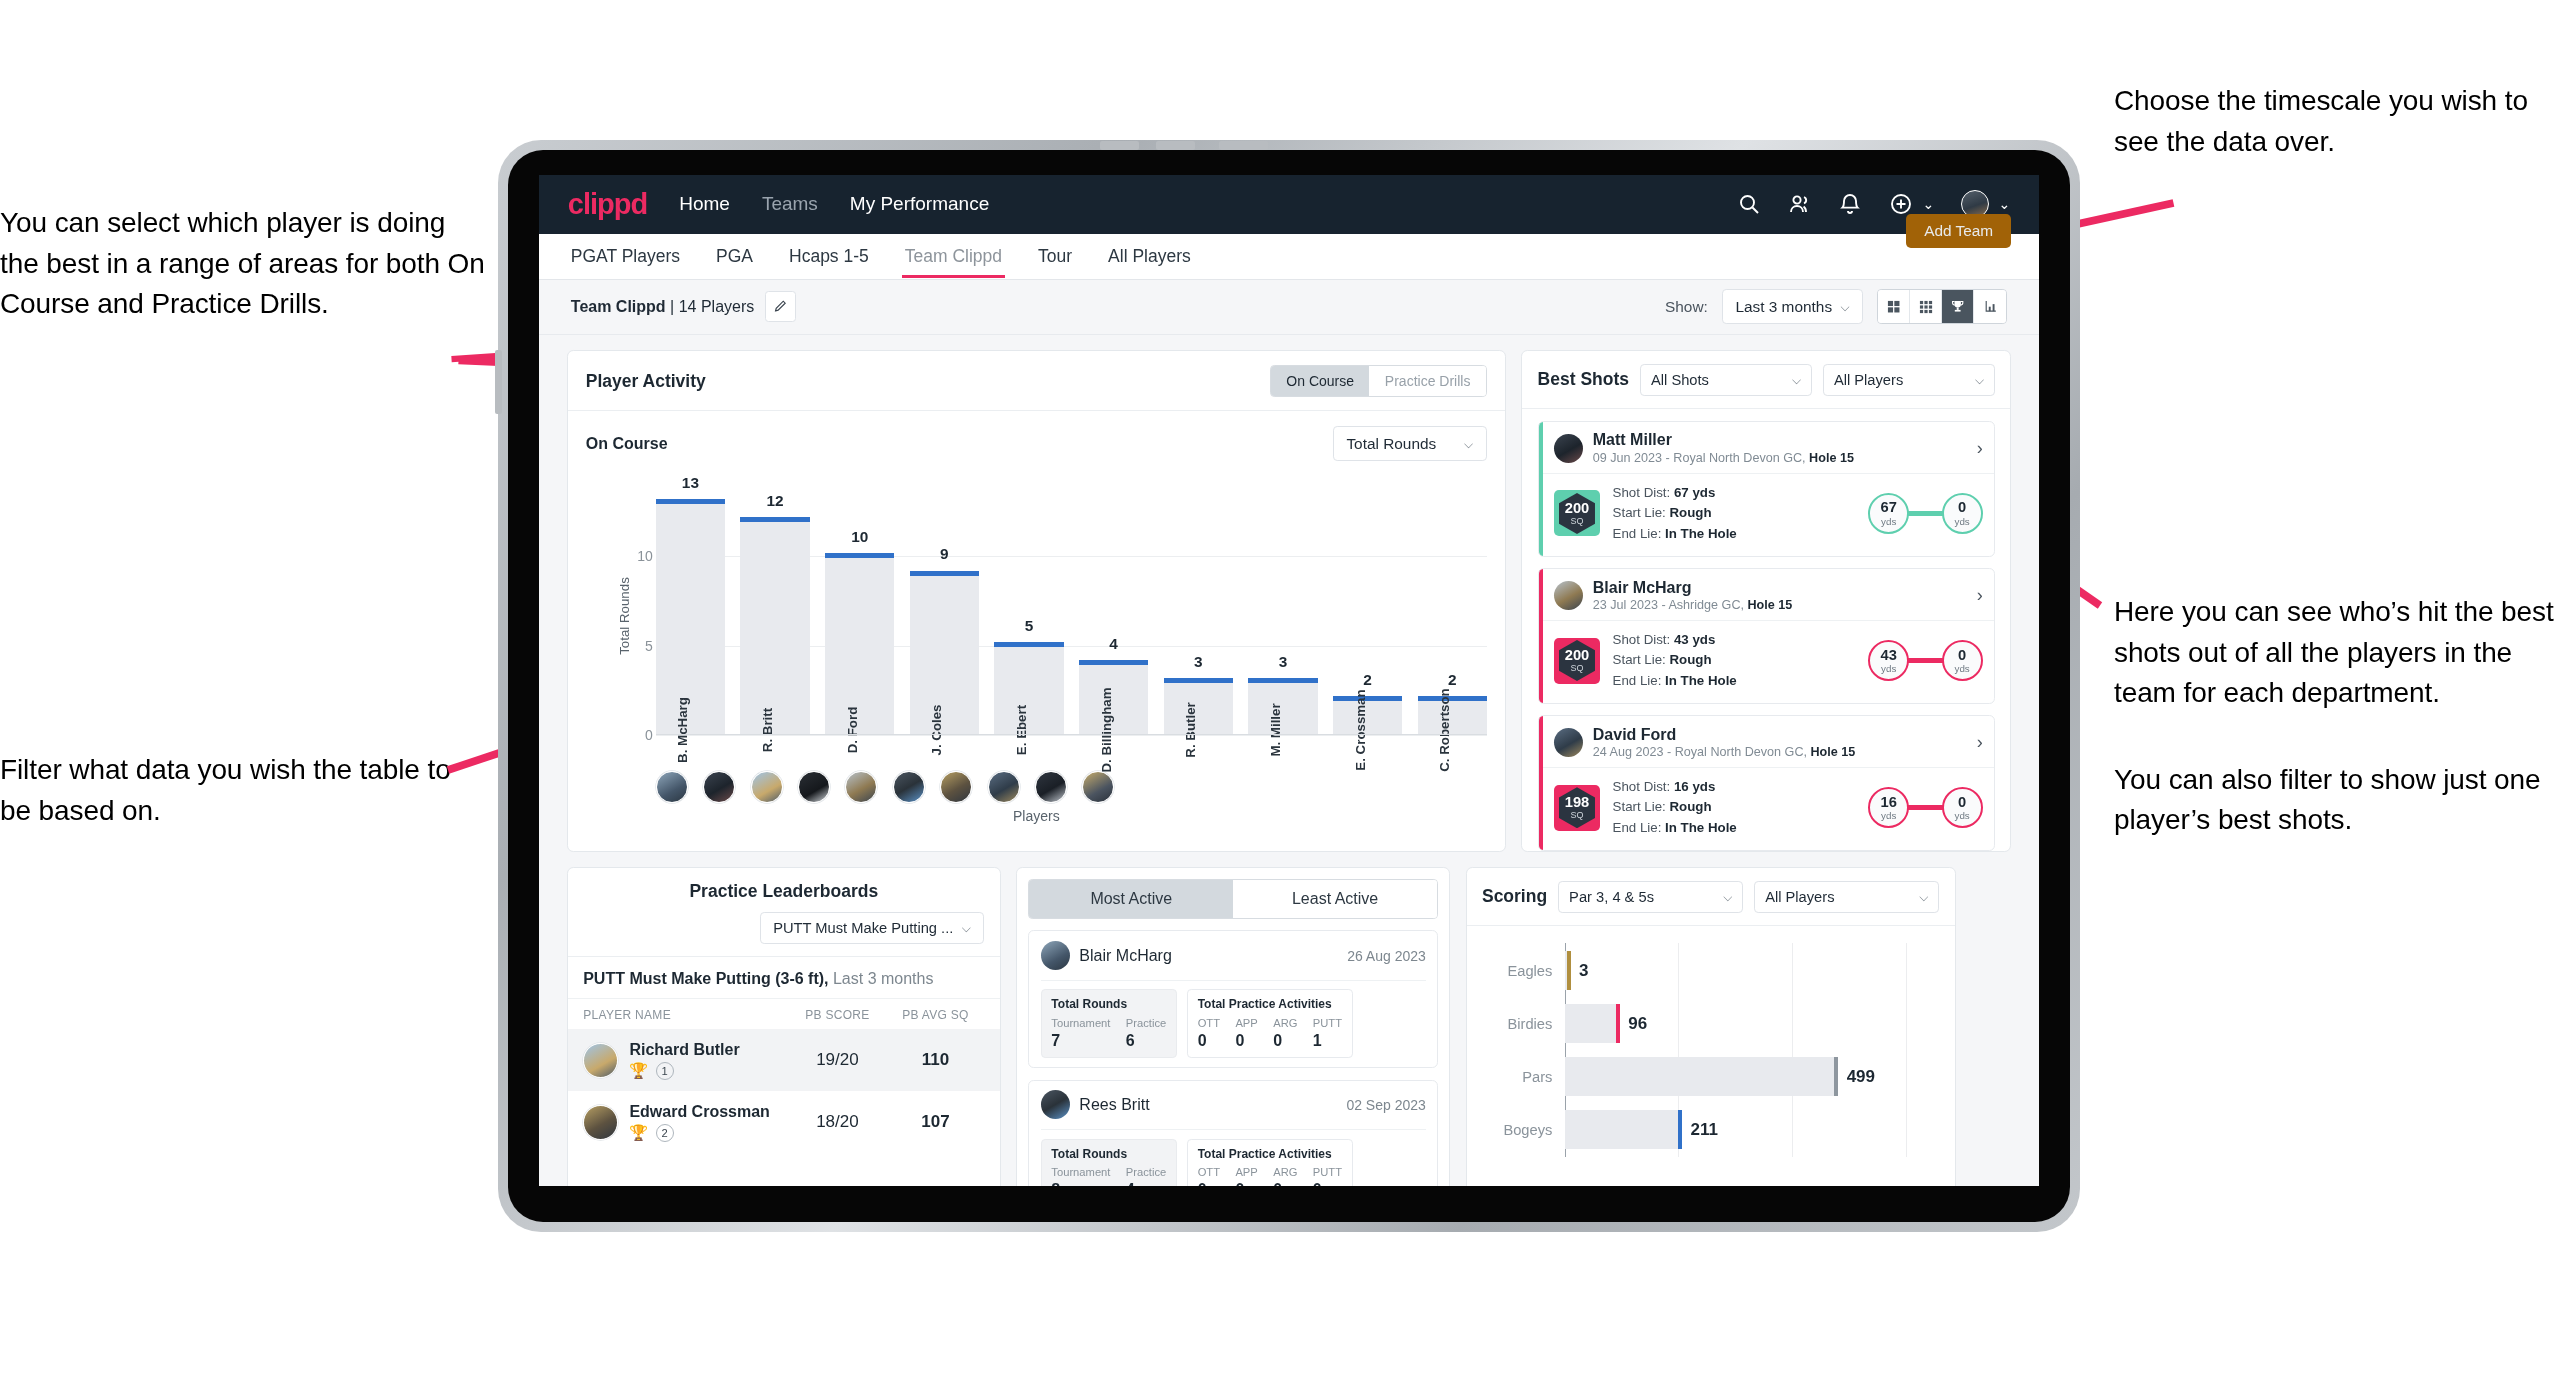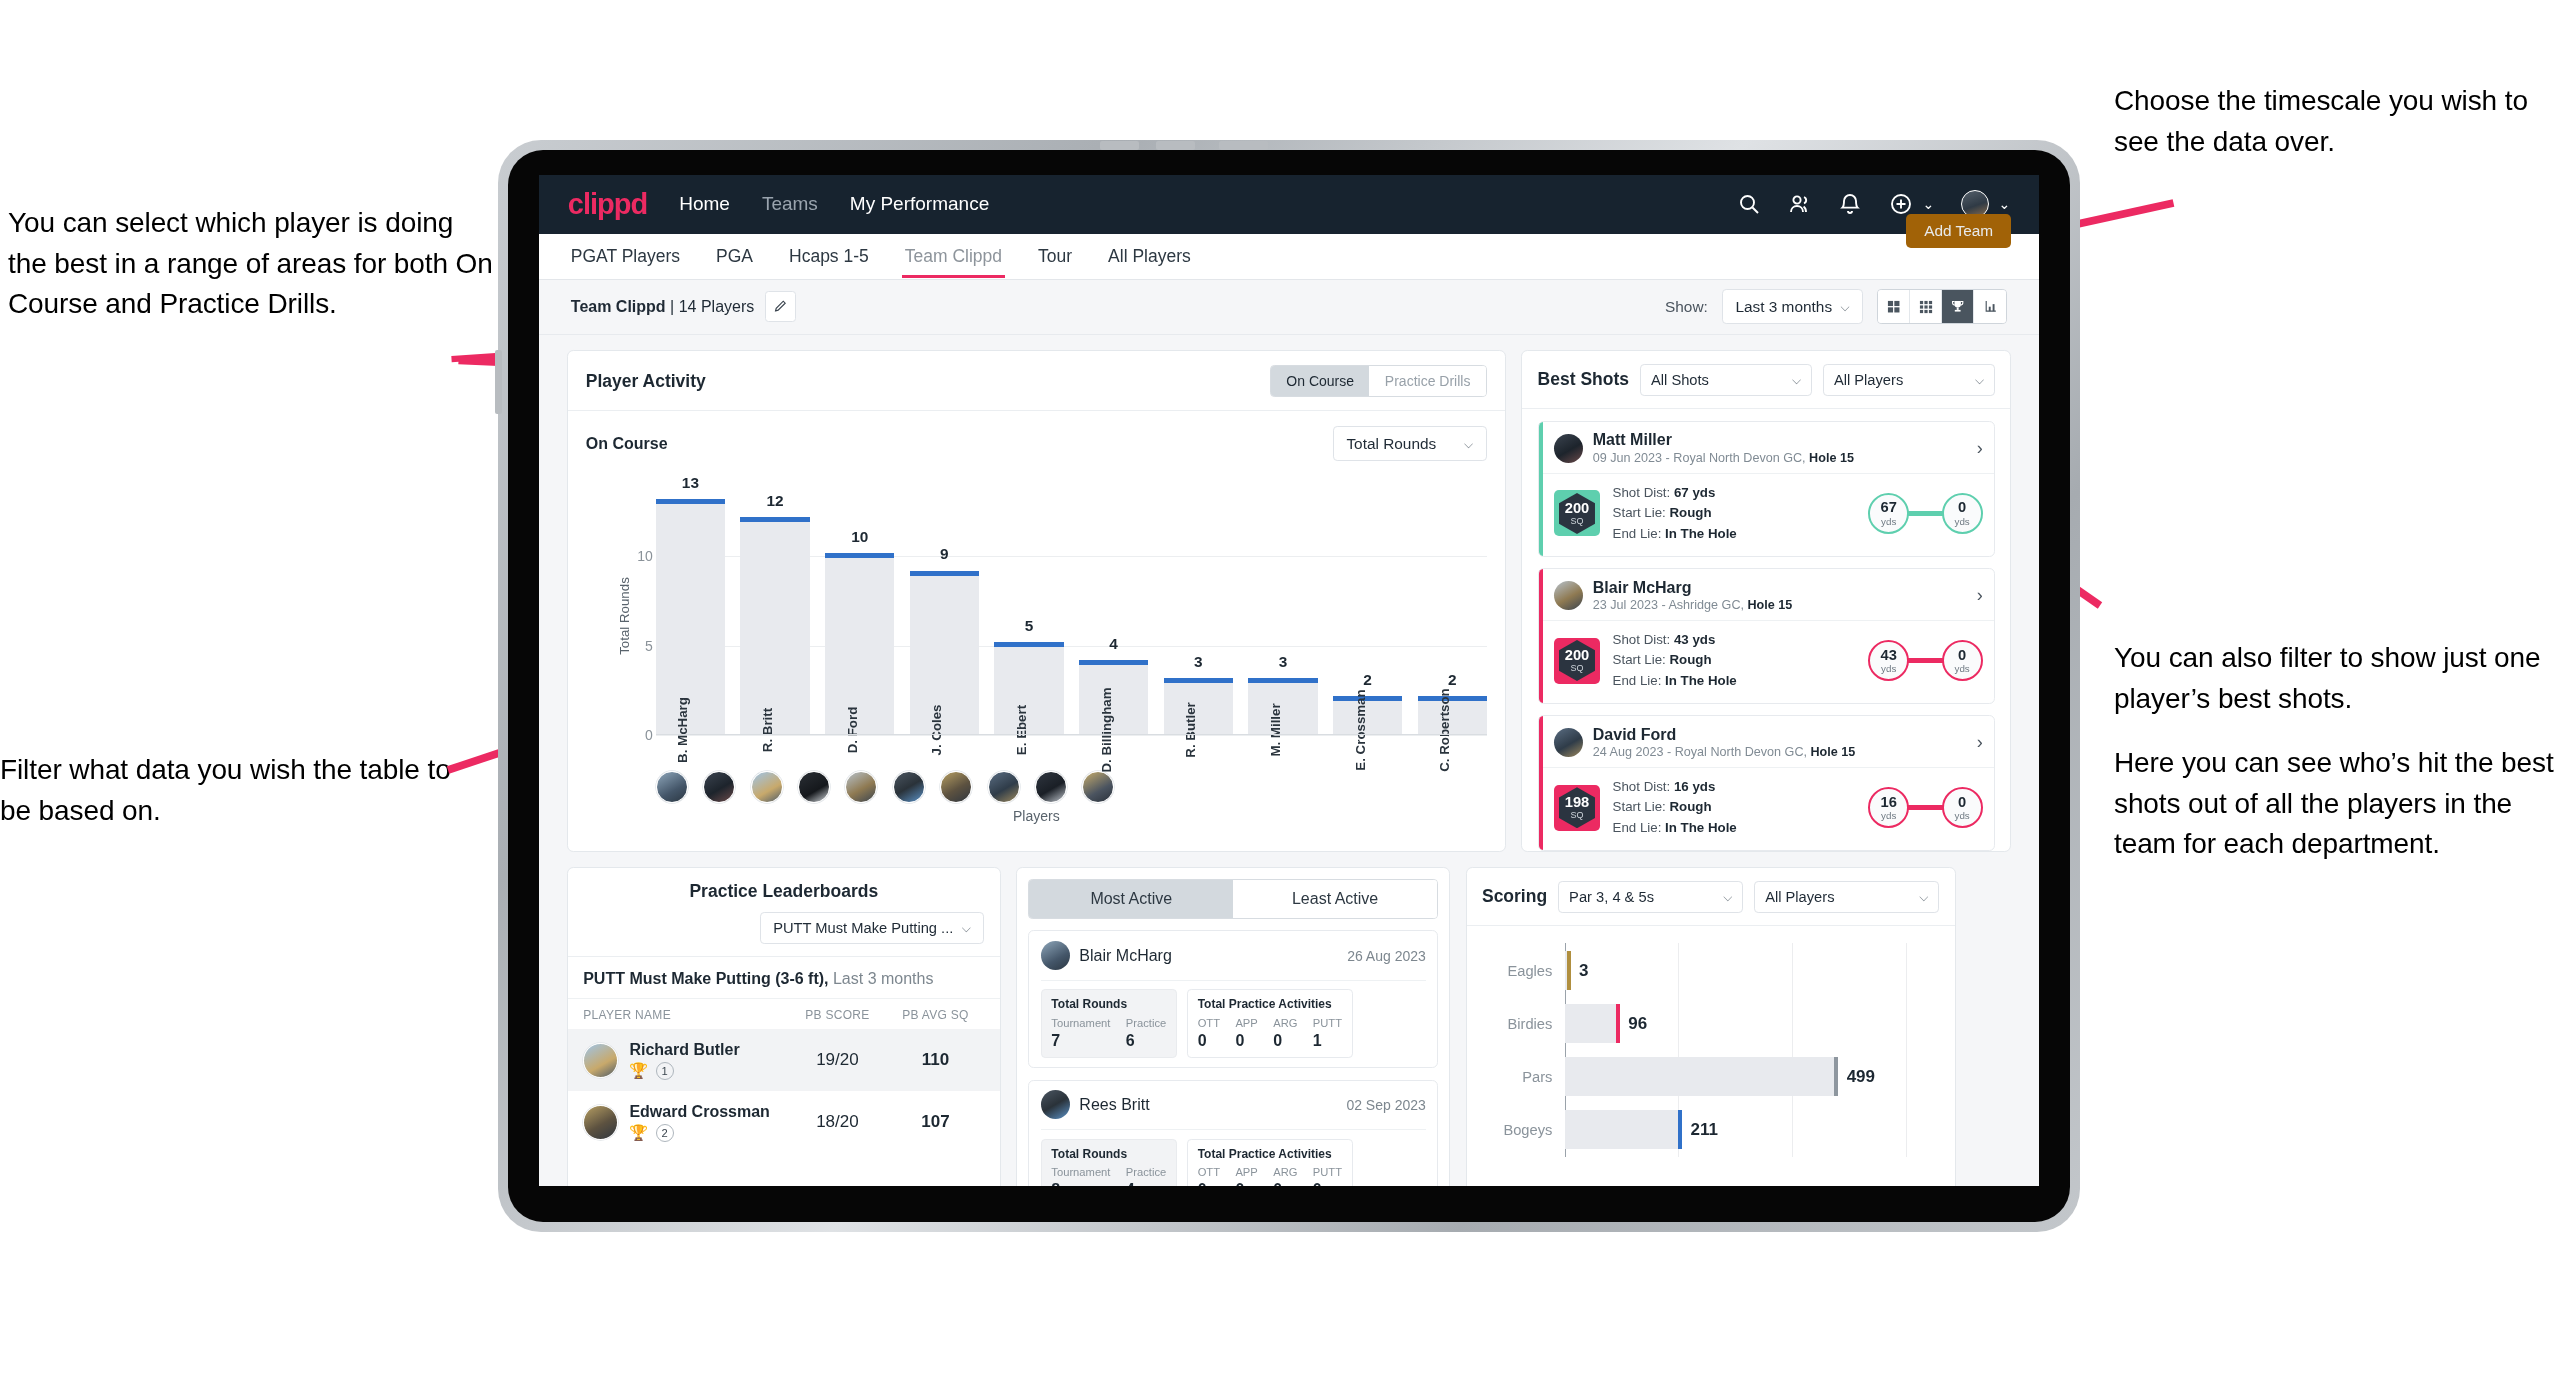--- a/index.html
+++ b/index.html
@@ -244,32 +244,32 @@
   .sc-row { display:flex; align-items:center; height:53px; }
   .sc-label { width:83px; margin-left:-83px; text-align:right; padding-right:12.6px; font-size:14.7px; color:#8a939b; }
   .sc-track { flex:1; position:relative; height:39px; }
   .sc-bar { height:100%; background:#e8eaee; position:relative; }
   .sc-bar .tip { position:absolute; right:-2.8px; top:0; bottom:0; width:4.2px; }
   .sc-val { position:absolute; left:100%; top:50%; transform:translateY(-50%); margin-left:11.2px; font-size:17px; font-weight:700; color:#1d2832; white-space:nowrap; }
 </style>
 </head>
 <body>
 
-<div class="annot" style="left:8px; top:203px; width:490px;">
+<div class="annot" style="left:0px; top:203px; width:490px;">
   <p>You can select which player is doing the best in a range of areas for both On Course and Practice Drills.</p>
 </div>
 <div class="annot" style="left:0px; top:750px; width:476px;">
   <p>Filter what data you wish the table to be based on.</p>
 </div>
 <div class="annot" style="left:2114px; top:81px; width:455px;">
   <p>Choose the timescale you wish to see the data over.</p>
 </div>
 <div class="annot" style="left:2114px; top:592px; width:455px;">
+  <p>Here you can see who’s hit the best shots out of all the players in the team for each department.</p>
   <p style="margin-top:46px;">You can also filter to show just one player’s best shots.</p>
-  <p>Here you can see who’s hit the best shots out of all the players in the team for each department.</p>
 </div>
 
 <svg class="arrow-layer" width="2576" height="1386" viewBox="0 0 3680 1980">
   <defs>
     <marker id="ah" markerWidth="7" markerHeight="7" refX="4" refY="3.5" orient="auto">
       <path d="M0,0 L7,3.5 L0,7 z" fill="#ec2a62"></path>
     </marker>
   </defs>
   <path d="M645,513 L735,507" stroke="#ec2a62" stroke-width="9" fill="none"></path>
   <path d="M640,1100 L1840,700" stroke="#ec2a62" stroke-width="11" fill="none" marker-end="url(#ah)"></path>

